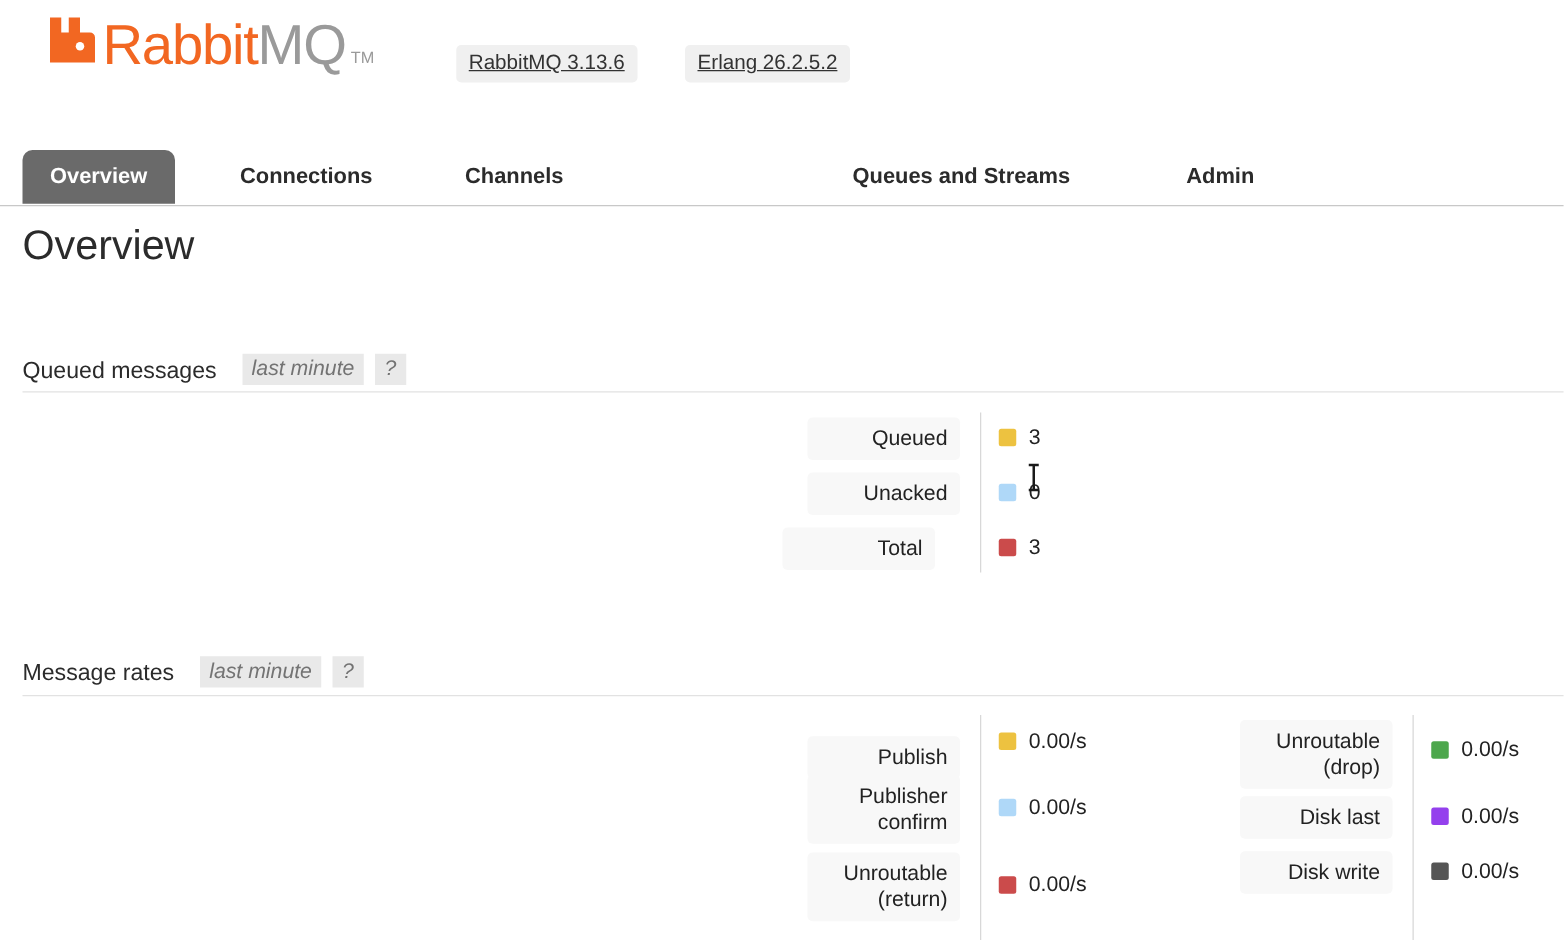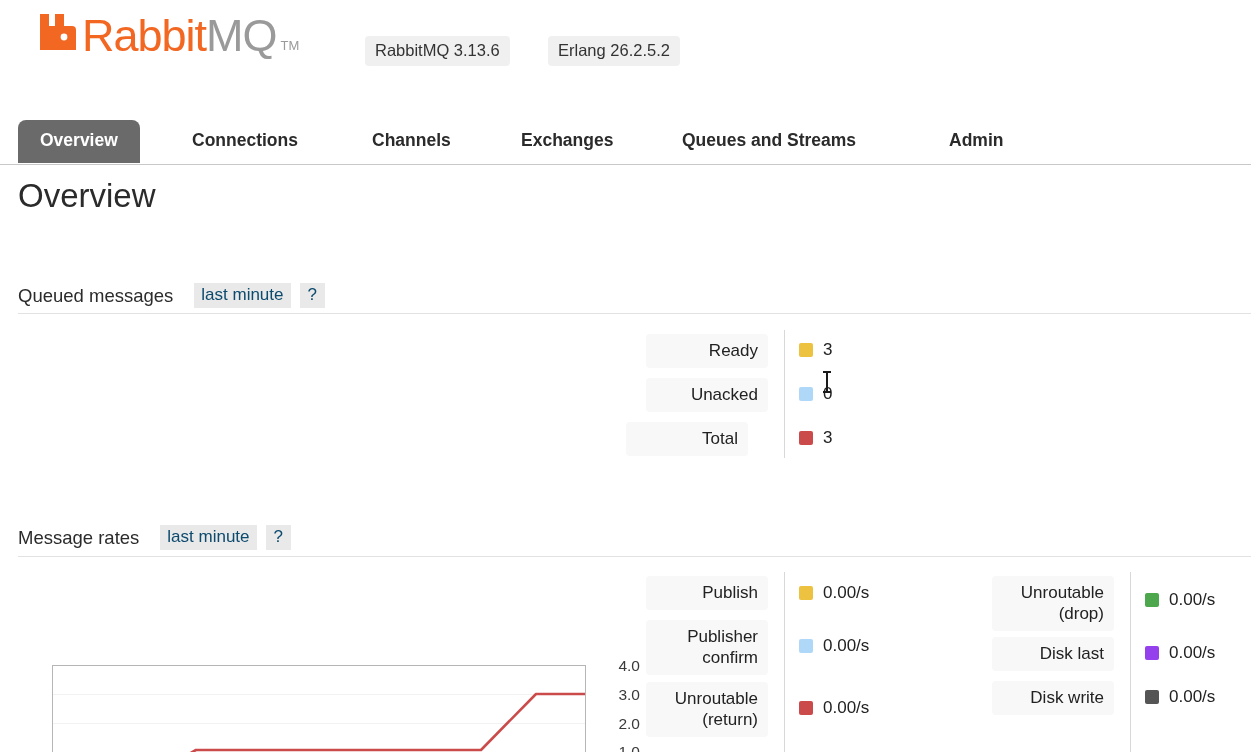--- a/index.html
+++ b/index.html
@@ -21,20 +21,21 @@
   .logo-text { font-size: 45px; line-height: 44px; letter-spacing: -1px; font-weight: 400; }
   .logo-rabbit { color: #f26722; }
   .logo-mq { color: #9a9a9a; }
   .logo-tm { color: #9a9a9a; font-size: 13px; line-height: 13px; margin-left: 4px; margin-bottom: 6px; letter-spacing: 0; }
 
   .badge {
     position: absolute; top: 36px;
     background: #f0f0f0; border-radius: 4px;
     font-size: 16.5px; color: #333; padding: 5px 10px 6px 10px;
     white-space: nowrap;
+    text-decoration: underline;
   }
   .badge.v1 { left: 365px; }
   .badge.v2 { left: 548px; }
 
   
   .tabs {
     position: absolute; left: 0; top: 121px; width: 1251px; height: 44px;
     border-bottom: 1px solid #c8c8c8;
   }
   .tab {
@@ -63,22 +64,22 @@
     width: 0; height: 0; margin: 0 10px 0 8px;
     border-left: 7px solid transparent; border-right: 7px solid transparent;
     border-top: 8px solid #9d9d9d;
   }
   .section-bar .section-label { font-size: 16.5px; font-weight: bold; color: #333; }
 
   
   .block-head { position: absolute; display: flex; align-items: center; }
   .block-head .bh-title { font-size: 18.5px; color: #2b2b2b; margin-right: 21px; }
   .chip {
-    background: #e9e9e9; color: #0c4a6e; font-size: 17px;
-    padding: 2px 7px 3px 7px; cursor: pointer; white-space: nowrap;
+    background: #e9e9e9; color: #737373; font-size: 17px;
+    padding: 2px 7px 3px 7px; cursor: pointer; white-space: nowrap; font-style: italic;
   }
   .chip.help { margin-left: 9px; padding: 2px 8px 3px 8px; }
   .rule { position: absolute; height: 1px; background: #e2e2e2; left: 18px; width: 1233px; }
 
   
   .chart { position: absolute; }
   .plot { position: absolute; border: 1px solid #b6b6b6; background: #fff; overflow: hidden; }
   .plot .gridline { position: absolute; left: 0; right: 0; height: 1px; background: #f2f2f2; }
   .plot svg { position: absolute; left: 0; top: 0; }
   .ylab {
@@ -121,63 +122,40 @@
       <span class="logo-tm">TM</span>
     </div>
     <div class="badge v1">RabbitMQ 3.13.6</div>
     <div class="badge v2">Erlang 26.2.5.2</div>
   </div>
 
   <div class="tabs">
     <div class="tab active" style="left:18px;">Overview</div>
     <div class="tab" style="left:192px;">Connections</div>
     <div class="tab" style="left:372px;">Channels</div>
-    <div class="tab" style="left:521px;">Exchanges</div>
     <div class="tab" style="left:682px;">Queues and Streams</div>
     <div class="tab" style="left:949px;">Admin</div>
   </div>
 
   <div class="page-title">Overview</div>
 
 
   <div class="block-head" style="left:18px; top:283px;">
     <span class="bh-title">Queued messages</span>
     <span class="chip">last minute</span>
     <span class="chip help">?</span>
   </div>
   <div class="rule" style="top:313px;"></div>
 
-  <div class="chart" style="left:0px; top:330px; width:640px; height:145px;">
-
-    <div class="ylab" style="top:336px; width:44px;">4.0</div>
-    <div class="ylab" style="top:365px; width:44px;">3.0</div>
-    <div class="ylab" style="top:394px; width:44px;">2.0</div>
-    <div class="ylab" style="top:422px; width:44px;">1.0</div>
-
-    <div class="plot" style="left:52px; top:335px; width:534px; height:116px;">
-      <div class="gridline" style="top:28px;"></div>
-      <div class="gridline" style="top:57px;"></div>
-
-      <svg width="532" height="114" viewBox="0 0 532 114">
-
-        <polyline points="0,113 532,113" fill="none" stroke="#edc240" stroke-width="2"></polyline>
-
-        <polyline points="0,112 532,112" fill="none" stroke="#afd8f8" stroke-width="3"></polyline>
-
-        <polyline points="0,112 93,112 143,84 428,84 483,28 532,28" fill="none" stroke="#cb4b4b" stroke-width="2.6" stroke-linejoin="round"></polyline>
-      </svg>
-    </div>
-
-  </div>
 
   <div class="legend">
     <div class="legend-divider" style="left:784px; top:330px; height:128px;"></div>
 
     <div class="legend-row" style="left:646px; top:334px;">
-      <span class="legend-label">Ready</span>
+      <span class="legend-label">Queued</span>
     </div>
     <div class="legend-valgroup" style="left:799px; top:340px;">
       <span class="swatch" style="background:#edc240;"></span>
       <span class="legend-val">3</span>
     </div>
 
     <div class="legend-row" style="left:646px; top:378px;">
       <span class="legend-label">Unacked</span>
     </div>
     <div class="legend-valgroup" style="left:799px; top:384px;">
@@ -224,21 +202,21 @@
     
     
     
     
     
   </div>
 
   <div class="legend">
     <div class="legend-divider" style="left:784px; top:572px; height:180px;"></div>
 
-    <div class="legend-row" style="left:646px; top:576px;">
+    <div class="legend-row" style="left:646px; top:589px;">
       <span class="legend-label">Publish</span>
     </div>
     <div class="legend-valgroup" style="left:799px; top:583px;">
       <span class="swatch" style="background:#edc240;"></span>
       <span class="legend-val">0.00/s</span>
     </div>
 
     <div class="legend-row" style="left:646px; top:620px;">
       <span class="legend-label">
         <span>Publisher<br>confirm</span>

